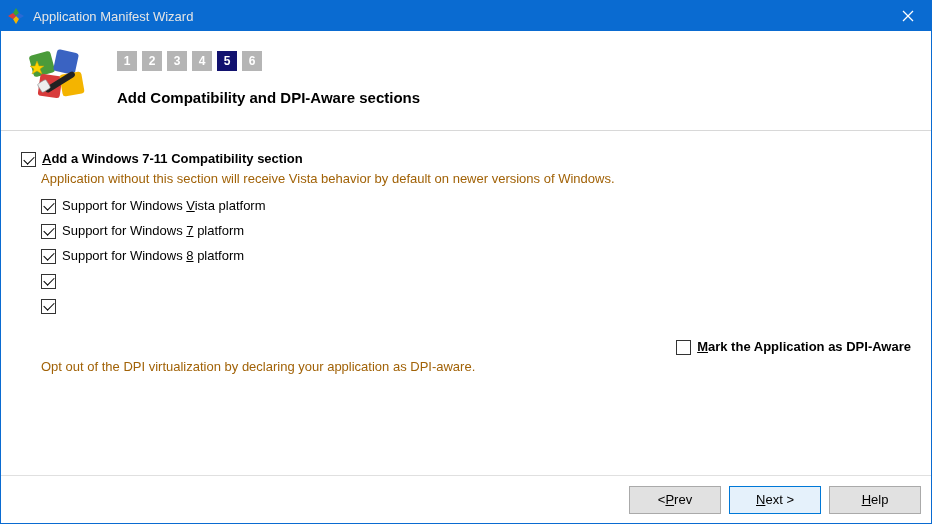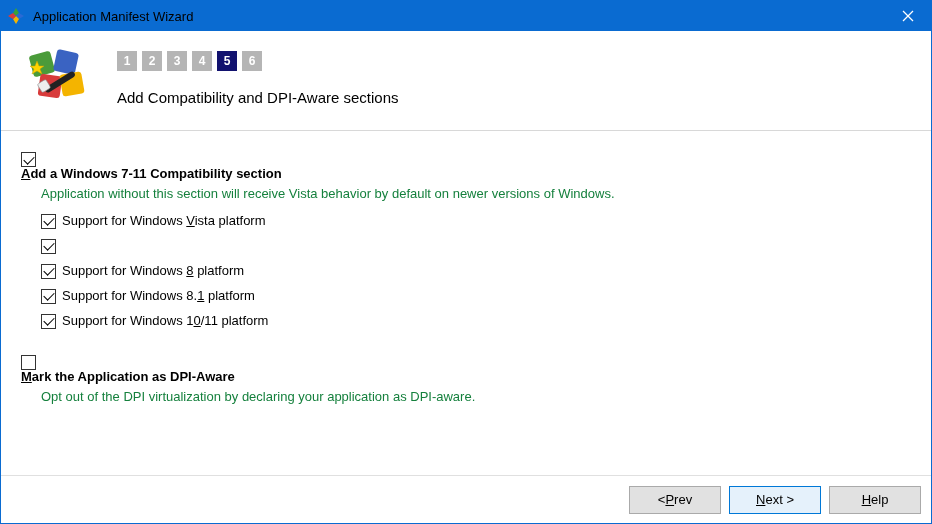--- a/index.html
+++ b/index.html
@@ -10,21 +10,21 @@
     color: #000;
     background: #fff;
     width: 932px;
     height: 524px;
     overflow: hidden;
     border: 1px solid #0a6bd1;
   }
   
   .titlebar {
     background: #0a6bd1;
-    color: #000000;
+    color: #e5e5e5;
     height: 30px;
     display: flex;
     align-items: center;
     padding: 0 0 0 6px;
   }
   .titlebar .app-icon {
     width: 18px; height: 18px;
     margin-right: 8px;
     display: inline-flex;
     align-items: center; justify-content: center;
@@ -64,33 +64,32 @@
     background: #b5b5b5;
     color: #fff;
     font-size: 12px;
     font-weight: 600;
     display: flex; align-items: center; justify-content: center;
   }
   .step.current {
     background: #12126f;
   }
   .page-title {
-    font-weight: 400;
+    font-weight: 700;
     font-size: 15px;
   }
   
   .content {
     padding: 20px 20px 8px 20px;
     height: 344px;
   }
   .group-row {
     display: flex;
     align-items: flex-start;
     margin-bottom: 4px;
-    flex-direction: column;
   }
   .checkbox {
     width: 15px; height: 15px;
     border: 1px solid #333;
     margin-right: 6px;
     flex: 0 0 15px;
     display: inline-flex;
     align-items: center; justify-content: center;
     background: #fff;
     position: relative;
@@ -105,21 +104,21 @@
     position: relative;
     top: -1px;
   }
   .group-label {
     font-weight: 700;
     cursor: default;
   }
   .desc {
     margin: 4px 0 10px 20px;
     line-height: 1.35;
-    color: #15803d;
+    color: #a16207;
   }
   .sub-list {
     margin-left: 20px;
   }
   .sub-row {
     display: flex;
     align-items: flex-end;
     margin-bottom: 10px;
   }
   .sub-label { cursor: default; }
@@ -208,32 +207,31 @@
   <div class="desc">
     <span>Application without this section will receive Vista behavior by default on newer versions of Windows.</span><br>
   </div>
   <div class="sub-list" id="compat-sub-list">
       <div class="sub-row">
         <span class="checkbox checked"></span>
         <span class="sub-label"><span>Support for Windows </span><span class="underline-letter">V</span><span>ista platform</span></span>
       </div>
       <div class="sub-row">
         <span class="checkbox checked"></span>
+        <span class="sub-label"><span>Support for Windows </span><span class="underline-letter">7</span><span> platform</span></span>
       </div>
       <div class="sub-row">
         <span class="checkbox checked"></span>
         <span class="sub-label"><span>Support for Windows </span><span class="underline-letter">8</span><span> platform</span></span>
       </div>
       <div class="sub-row">
         <span class="checkbox checked"></span>
-        <span class="sub-label"><span>Support for Windows 8.</span><span class="underline-letter">1</span><span> platform</span></span>
-      </div>
-      <div class="sub-row">
-        <span class="checkbox checked"></span>
-        <span class="sub-label"><span>Support for Windows 1</span><span class="underline-letter">0</span><span>/11 platform</span></span>
+      </div>
+      <div class="sub-row">
+        <span class="checkbox checked"></span>
       </div>
     </div>
 
   <div class="group-row group2">
     <span class="checkbox" id="cb-dpi"></span>
     <span class="group-label"><span class="underline-letter">M</span><span>ark the Application as DPI-Aware</span></span>
   </div>
   <div class="desc">Opt out of the DPI virtualization by declaring your application as DPI-aware.</div>
 </div>
 

